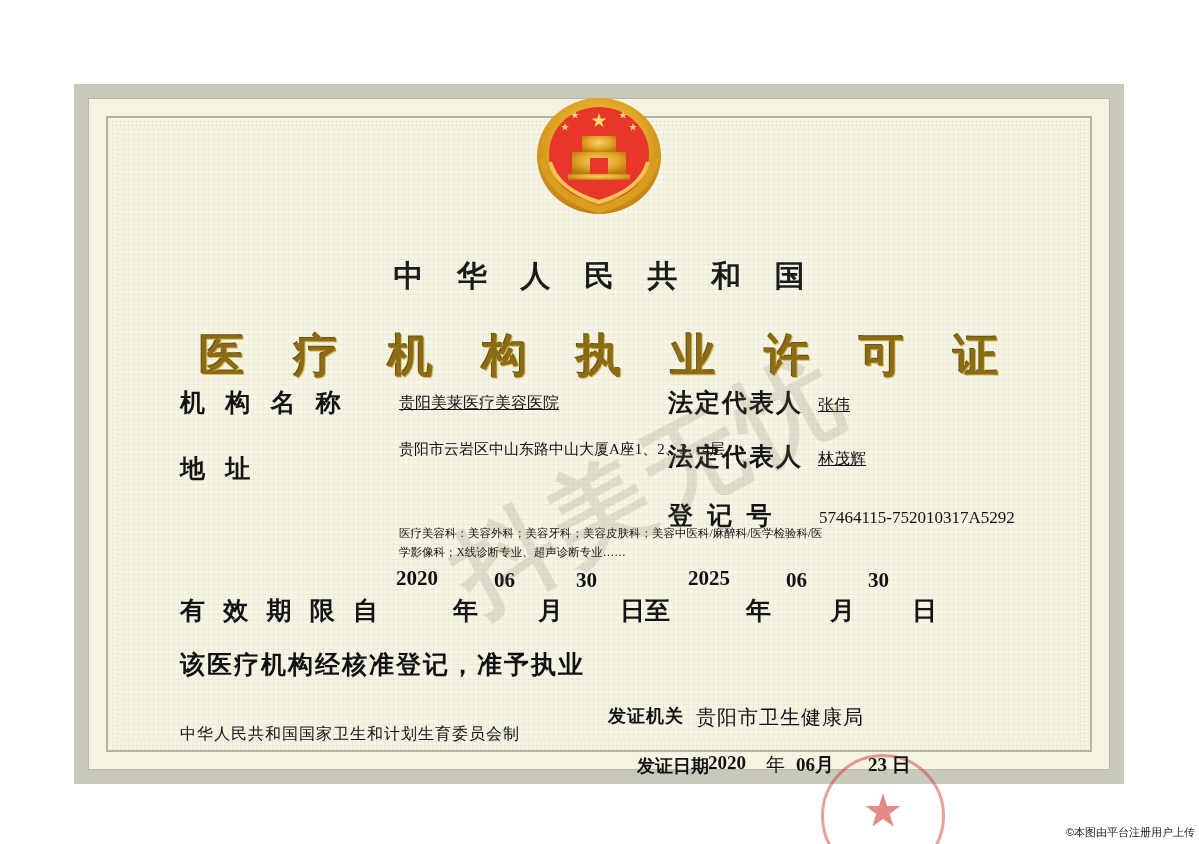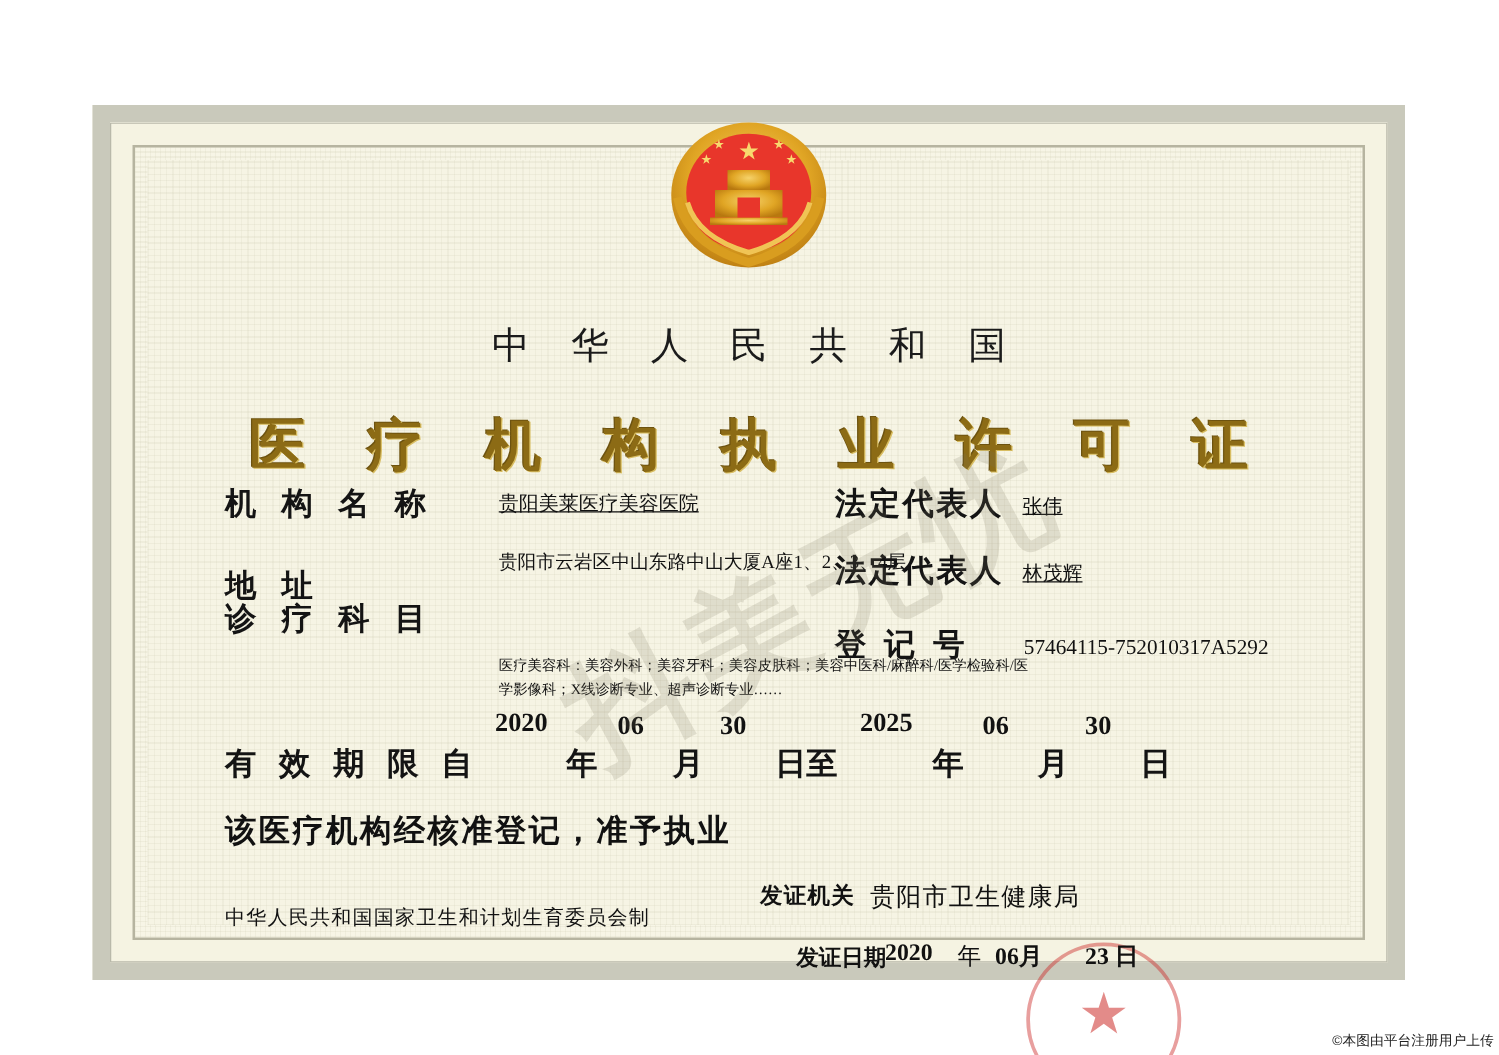--- a/index.html
+++ b/index.html
@@ -71,21 +71,21 @@
 
   
   .country-line {
     position: absolute;
     top: 138px;
     left: 0; right: 0;
     text-align: center;
     font-size: 30px;
     letter-spacing: 13px;
     color: #1b1b1b;
-    font-weight: 400;
+    font-weight: 700;
     text-indent: 13px;
     z-index: 6;
   }
   .main-title {
     position: absolute;
     top: 192px;
     left: 0; right: 0;
     text-align: center;
     font-size: 45px;
     letter-spacing: 19px;
@@ -284,21 +284,20 @@
 
     <div class="country-line">中 华 人 民 共 和 国</div>
     <div class="main-title">医 疗 机 构 执 业 许 可 证</div>
 
     <div class="field-label" style="left:72px; top:268px;">机 构 名 称</div>
     <div class="field-value big" style="left:291px; top:275px;">贵阳美莱医疗美容医院</div>
 
     <div class="field-label" style="left:72px; top:314px;margin-top:20px;">地          址</div>
     <div class="field-value" style="left:291px; top:322px;">贵阳市云岩区中山东路中山大厦A座1、2、3、4层</div>
 
-    <div class="field-label" style="left:72px; top:360px;">诊 疗 科 目</div>
     <div class="dept-value" style="left:291px; top:358px;">医疗美容科：美容外科；美容牙科；美容皮肤科；美容中医科/麻醉科/医学检验科/医学影像科；X线诊断专业、超声诊断专业……</div>
 
     <div class="field-label" style="left:560px; top:268px; letter-spacing:2px;">法定代表人</div>
     <div class="field-value big" style="left:710px; top:277px;">张伟</div>
 
     <div class="field-label" style="left:560px; top:322px; letter-spacing:2px;">法定代表人</div>
     <div class="field-value big" style="left:710px; top:331px;">林茂辉</div>
 
     <div class="field-label" style="left:560px; top:381px; letter-spacing:4px;">登 记 号</div>
     <div class="field-value" style="left:711px; top:390px; font-size:17px;">57464115-752010317A5292</div>

